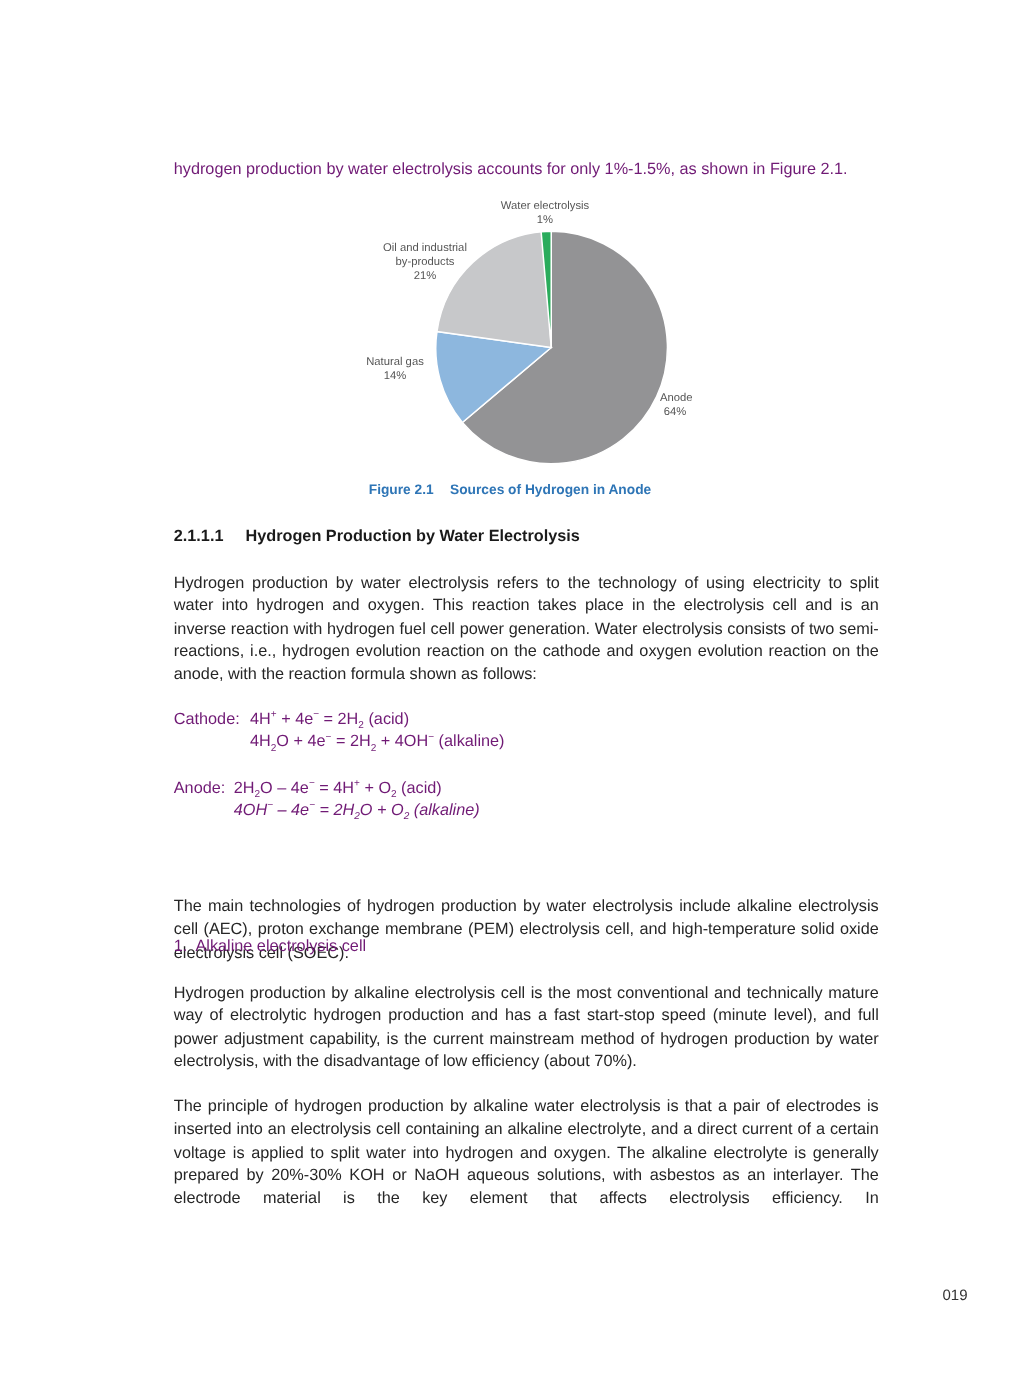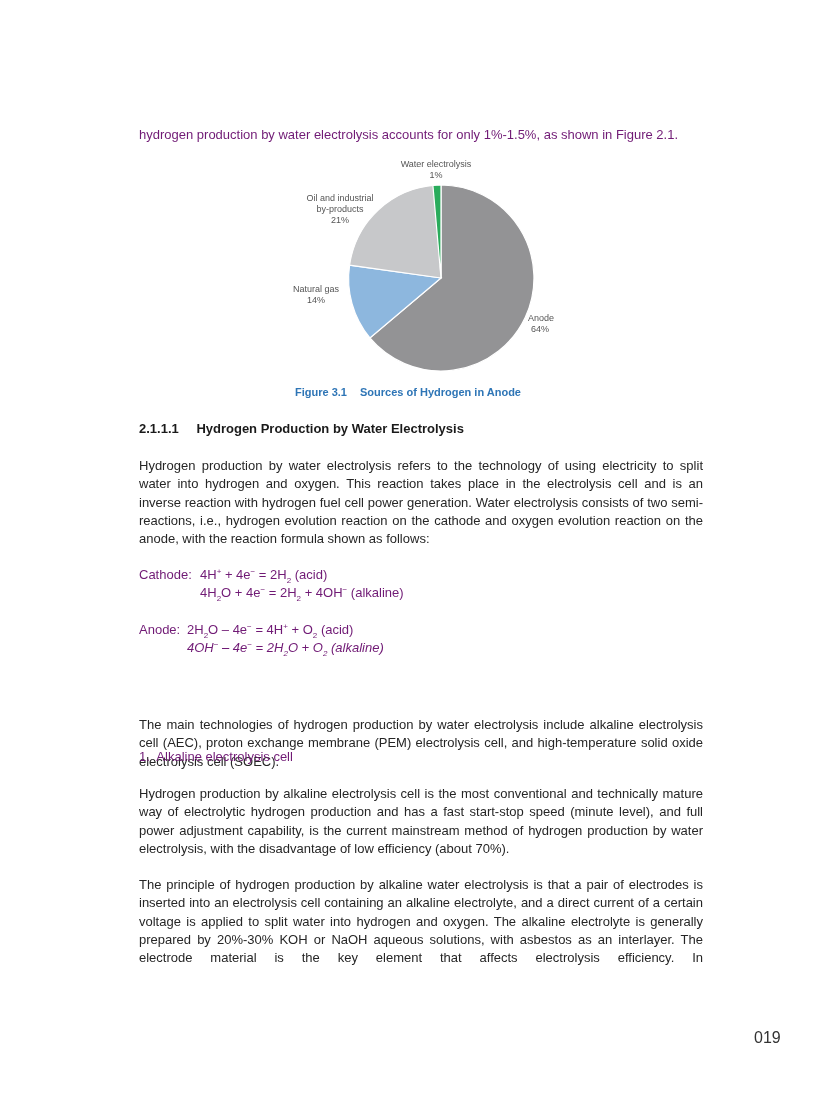--- a/index.html
+++ b/index.html
@@ -8,21 +8,21 @@
   .para { position: absolute; left: 139px; width: 564px; font-size: 13px;
           line-height: 18.3px; text-align: justify; color: #262626; }
   .para.lastleft { text-align-last: left; }
   .line { position: absolute; font-size: 13px; color: #701a75; white-space: nowrap; }
   .fig-caption { position: absolute; left: 0; width: 816px; top: 386px; text-align: center;
                  font-size: 11px; font-weight: bold; color: #2e75b6; }
   .fig-caption span { margin: 0 5px; }
   .heading { position: absolute; left: 139px; top: 421px; font-size: 13px; font-weight: bold; color: #1a1a1a; }
   .heading .num { margin-right: 14px; }
   .chart-label { position: absolute; font-size: 9px; color: #555; text-align: center; line-height: 11px; white-space: nowrap; }
-  .page-number { position: absolute; left: 754px; top: 1029px; font-size: 16px; color: #333; }
+  .page-number { position: absolute; left: 754px; top: 1029px; font-size: 12px; color: #333; }
   sub, sup { font-size: 8px; line-height: 0; }
   svg.pie { position: absolute; left: 0; top: 0; }
 </style>
 </head>
 <body>
 
 <div class="line" style="left:139px; top:127px;">hydrogen production by water electrolysis accounts for only 1%-1.5%, as shown in Figure 2.1.</div>
 
 <div>
   <svg class="pie" width="816" height="400">
@@ -49,21 +49,21 @@
     <div>Natural gas</div>
     <div>14%</div>
   </div>
   <div class="chart-label" style="left:528px; top:313px; width:24px;">
     <div>Anode</div>
     <div>64%</div>
   </div>
 </div>
 
 <div class="fig-caption">
-  <span>Figure 3.1</span>
+  <span>Figure 2.1</span>
   <span>Sources of Hydrogen in Anode</span>
 </div>
 
 <div class="heading">
   <span class="num">2.1.1.1</span>
   <span>Hydrogen Production by Water Electrolysis</span>
 </div>
 
 <div class="para lastleft" style="top:457px;">Hydrogen production by water electrolysis refers to the technology of using electricity to split water into hydrogen and oxygen. This reaction takes place in the electrolysis cell and is an inverse reaction with hydrogen fuel cell power generation. Water electrolysis consists of two semi-reactions, i.e., hydrogen evolution reaction on the cathode and oxygen evolution reaction on the anode, with the reaction formula shown as follows:</div>
 

